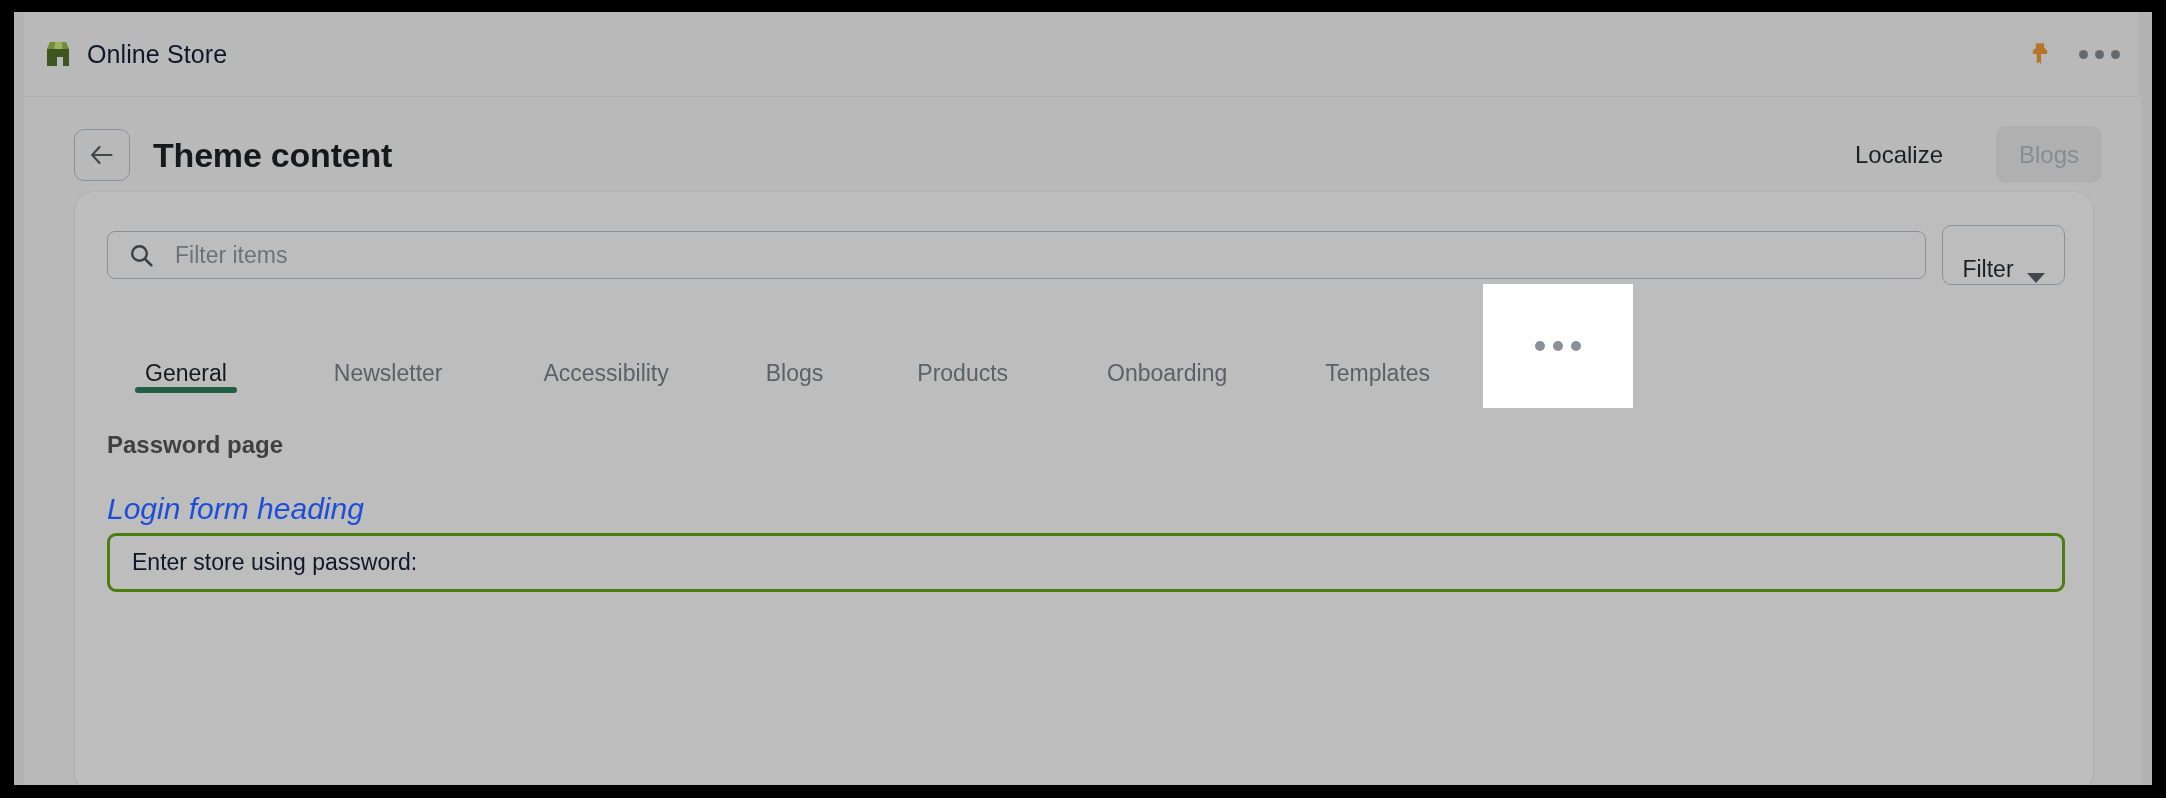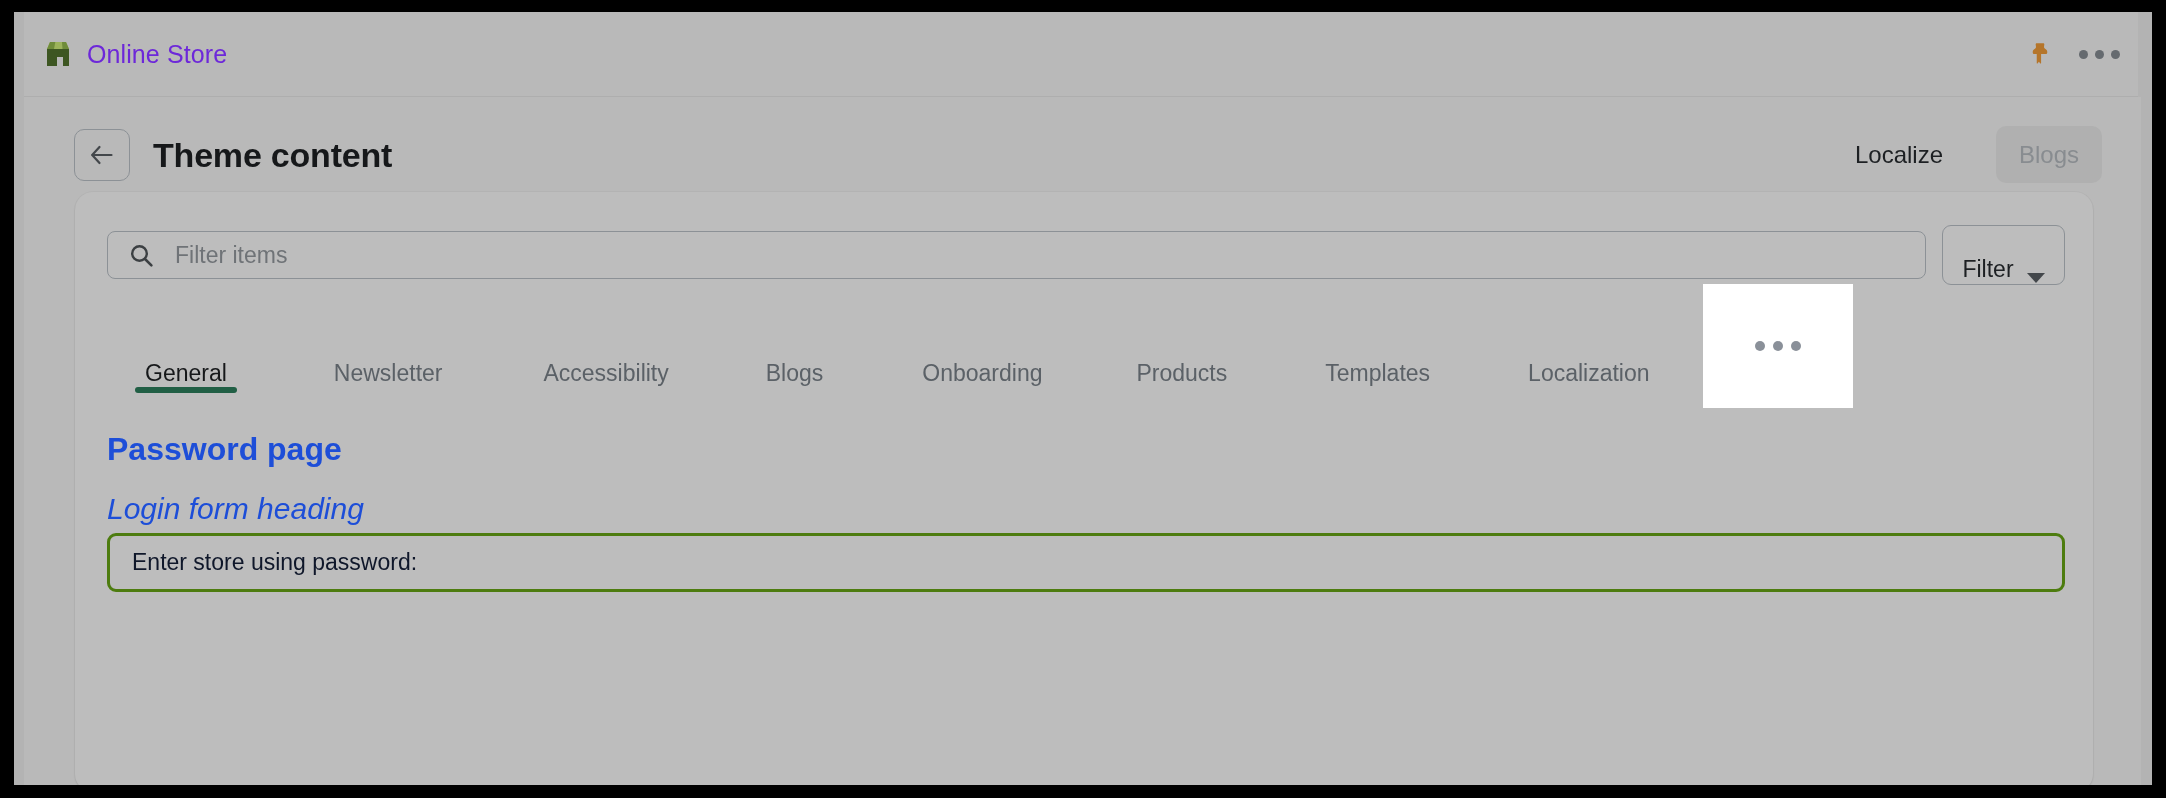--- a/index.html
+++ b/index.html
@@ -74,21 +74,21 @@
     align-items: center;
     gap: 14px;
   }
   .store-logo {
     width: 30px;
     height: 30px;
     display: block;
   }
   #store-name {
     font-size: 25px;
-    color: #6d28d9;
+    color: #0f172a;
     letter-spacing: .1px;
     white-space: nowrap;
   }
   #topbar-right {
     position: absolute;
     right: 14px;
     top: 0;
     height: 84px;
     display: flex;
     align-items: center;
@@ -322,23 +322,23 @@
     width: 10px; height: 10px;
     background: #8a9099;
   }
   #tab-overflow .dots-horizontal { gap: 8px; }
 
   
   #section-title {
     position: absolute;
     left: 32px;
     top: 239px;
-    font-size: 32px;
+    font-size: 24px;
     font-weight: bold;
-    color: #1d4ed8;
+    color: #404040;
   }
   #field-label {
     position: absolute;
     left: 32px;
     top: 300px;
     font-size: 30px;
     color: #1d4ed8;
     font-style: italic;
   }
   #field-input {
@@ -433,31 +433,28 @@
           </button>
           <button class="tab" id="tab-newsletter">
             <span>Newsletter</span>
           </button>
           <button class="tab" id="tab-accessibility">
             <span>Accessibility</span>
           </button>
           <button class="tab" id="tab-blogs">
             <span>Blogs</span>
           </button>
+          <button class="tab" id="tab-products">
+            <span>Products</span>
+          </button>
           <button class="tab" id="tab-onboarding">
             <span>Onboarding</span>
           </button>
-          <button class="tab" id="tab-products">
-            <span>Products</span>
-          </button>
           <button class="tab" id="tab-templates">
             <span>Templates</span>
-          </button>
-          <button class="tab" id="tab-localization">
-            <span>Localization</span>
           </button>
           <button id="tab-overflow">
             <span class="dots-horizontal">
               <i></i>
               <i></i>
               <i></i>
             </span>
           </button>
         </div>
 

